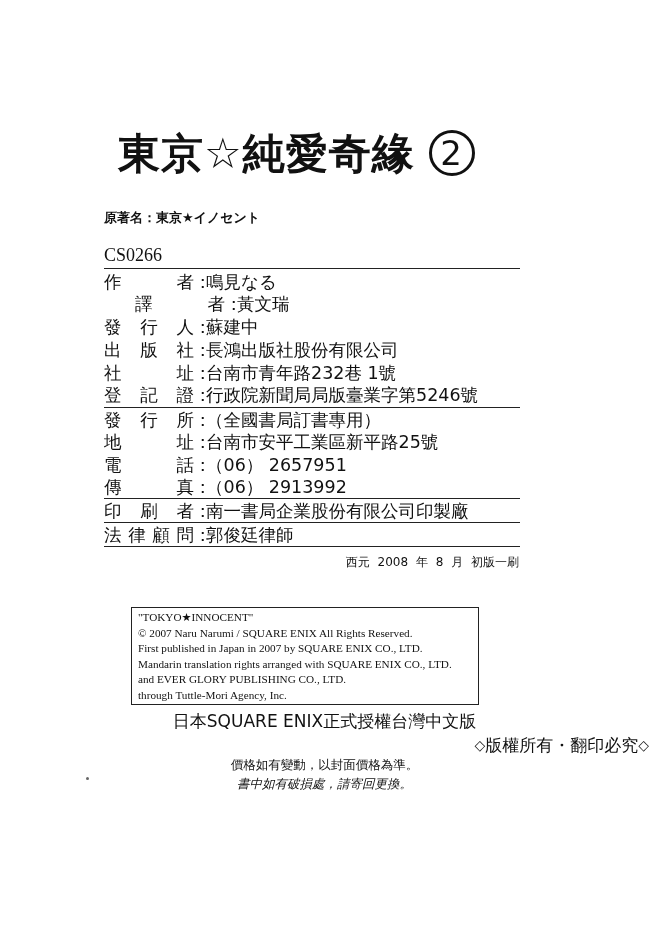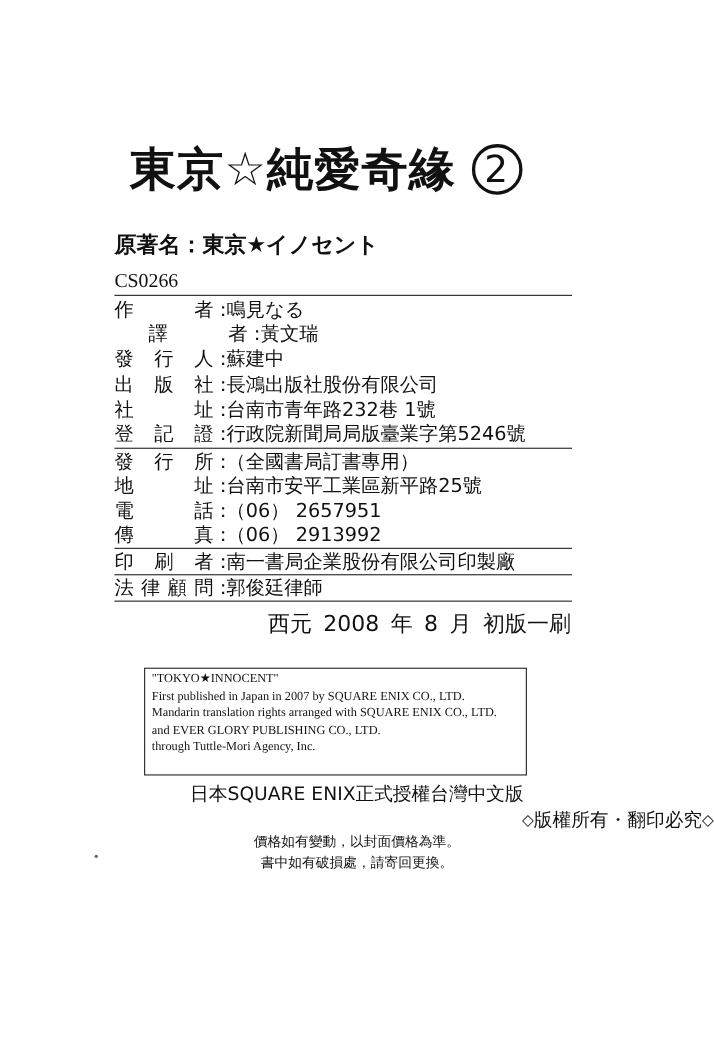--- a/index.html
+++ b/index.html
@@ -40,21 +40,21 @@
       line-height: 40px;
       font-size: 34px;
       font-weight: normal;
       margin-left: 14px;
       vertical-align: 3px;
     }
     .original {
       position: absolute;
       left: 104px;
       top: 209px;
-      font-size: 20px;
+      font-size: 13px;
       font-weight: bold;
       white-space: nowrap;
     }
     .code {
       position: absolute;
       left: 104px;
       top: 245px;
       font-family: Liberation Serif, serif;
       font-size: 18px;
       white-space: nowrap;
@@ -91,21 +91,21 @@
       width: 12px;
       text-align: center;
     }
     .row .val {
       display: inline-block;
     }
     .date {
       position: absolute;
       right: 130px;
       top: 554px;
-      font-size: 20px;
+      font-size: 12px;
       white-space: nowrap;
       word-spacing: 4px;
     }
     .copyright-box {
       position: absolute;
       left: 131px;
       top: 607px;
       width: 348px;
       height: 98px;
       border: 1.5px solid #222;
@@ -216,29 +216,30 @@
     </div>
     <div class="row" style="top:524px;">
       <span class="lbl">法律顧問</span><span class="colon">：</span><span class="val">郭俊廷律師</span>
     </div>
   </div>
 
   <div class="date">西元 2008 年 8 月  初版一刷</div>
 
   <div class="copyright-box">
     <div>"TOKYO★INNOCENT"</div>
+    <div>© 2007 Naru Narumi / SQUARE ENIX All Rights Reserved.</div>
     <div>First published in Japan in 2007 by SQUARE ENIX CO., LTD.</div>
     <div>Mandarin translation rights arranged with SQUARE ENIX CO., LTD.</div>
     <div>and EVER GLORY PUBLISHING CO., LTD.</div>
     <div>through Tuttle-Mori Agency, Inc.</div>
   </div>
 
   <div class="authorized">日本SQUARE ENIX正式授權台灣中文版</div>
 
   <div class="rights">
     <span class="diamond">◇</span><span>版權所有・翻印必究</span><span class="diamond">◇</span>
   </div>
 
   <div class="notice" style="top:757px;">價格如有變動，以封面價格為準。</div>
-  <div class="notice" style="top:776px;">書中如有破損處，請寄回更換。</div>
+  <div class="notice" style="top:776px;font-style:italic;">書中如有破損處，請寄回更換。</div>
 
   <div class="speck"></div>
 </div>
 
 </body></html>

